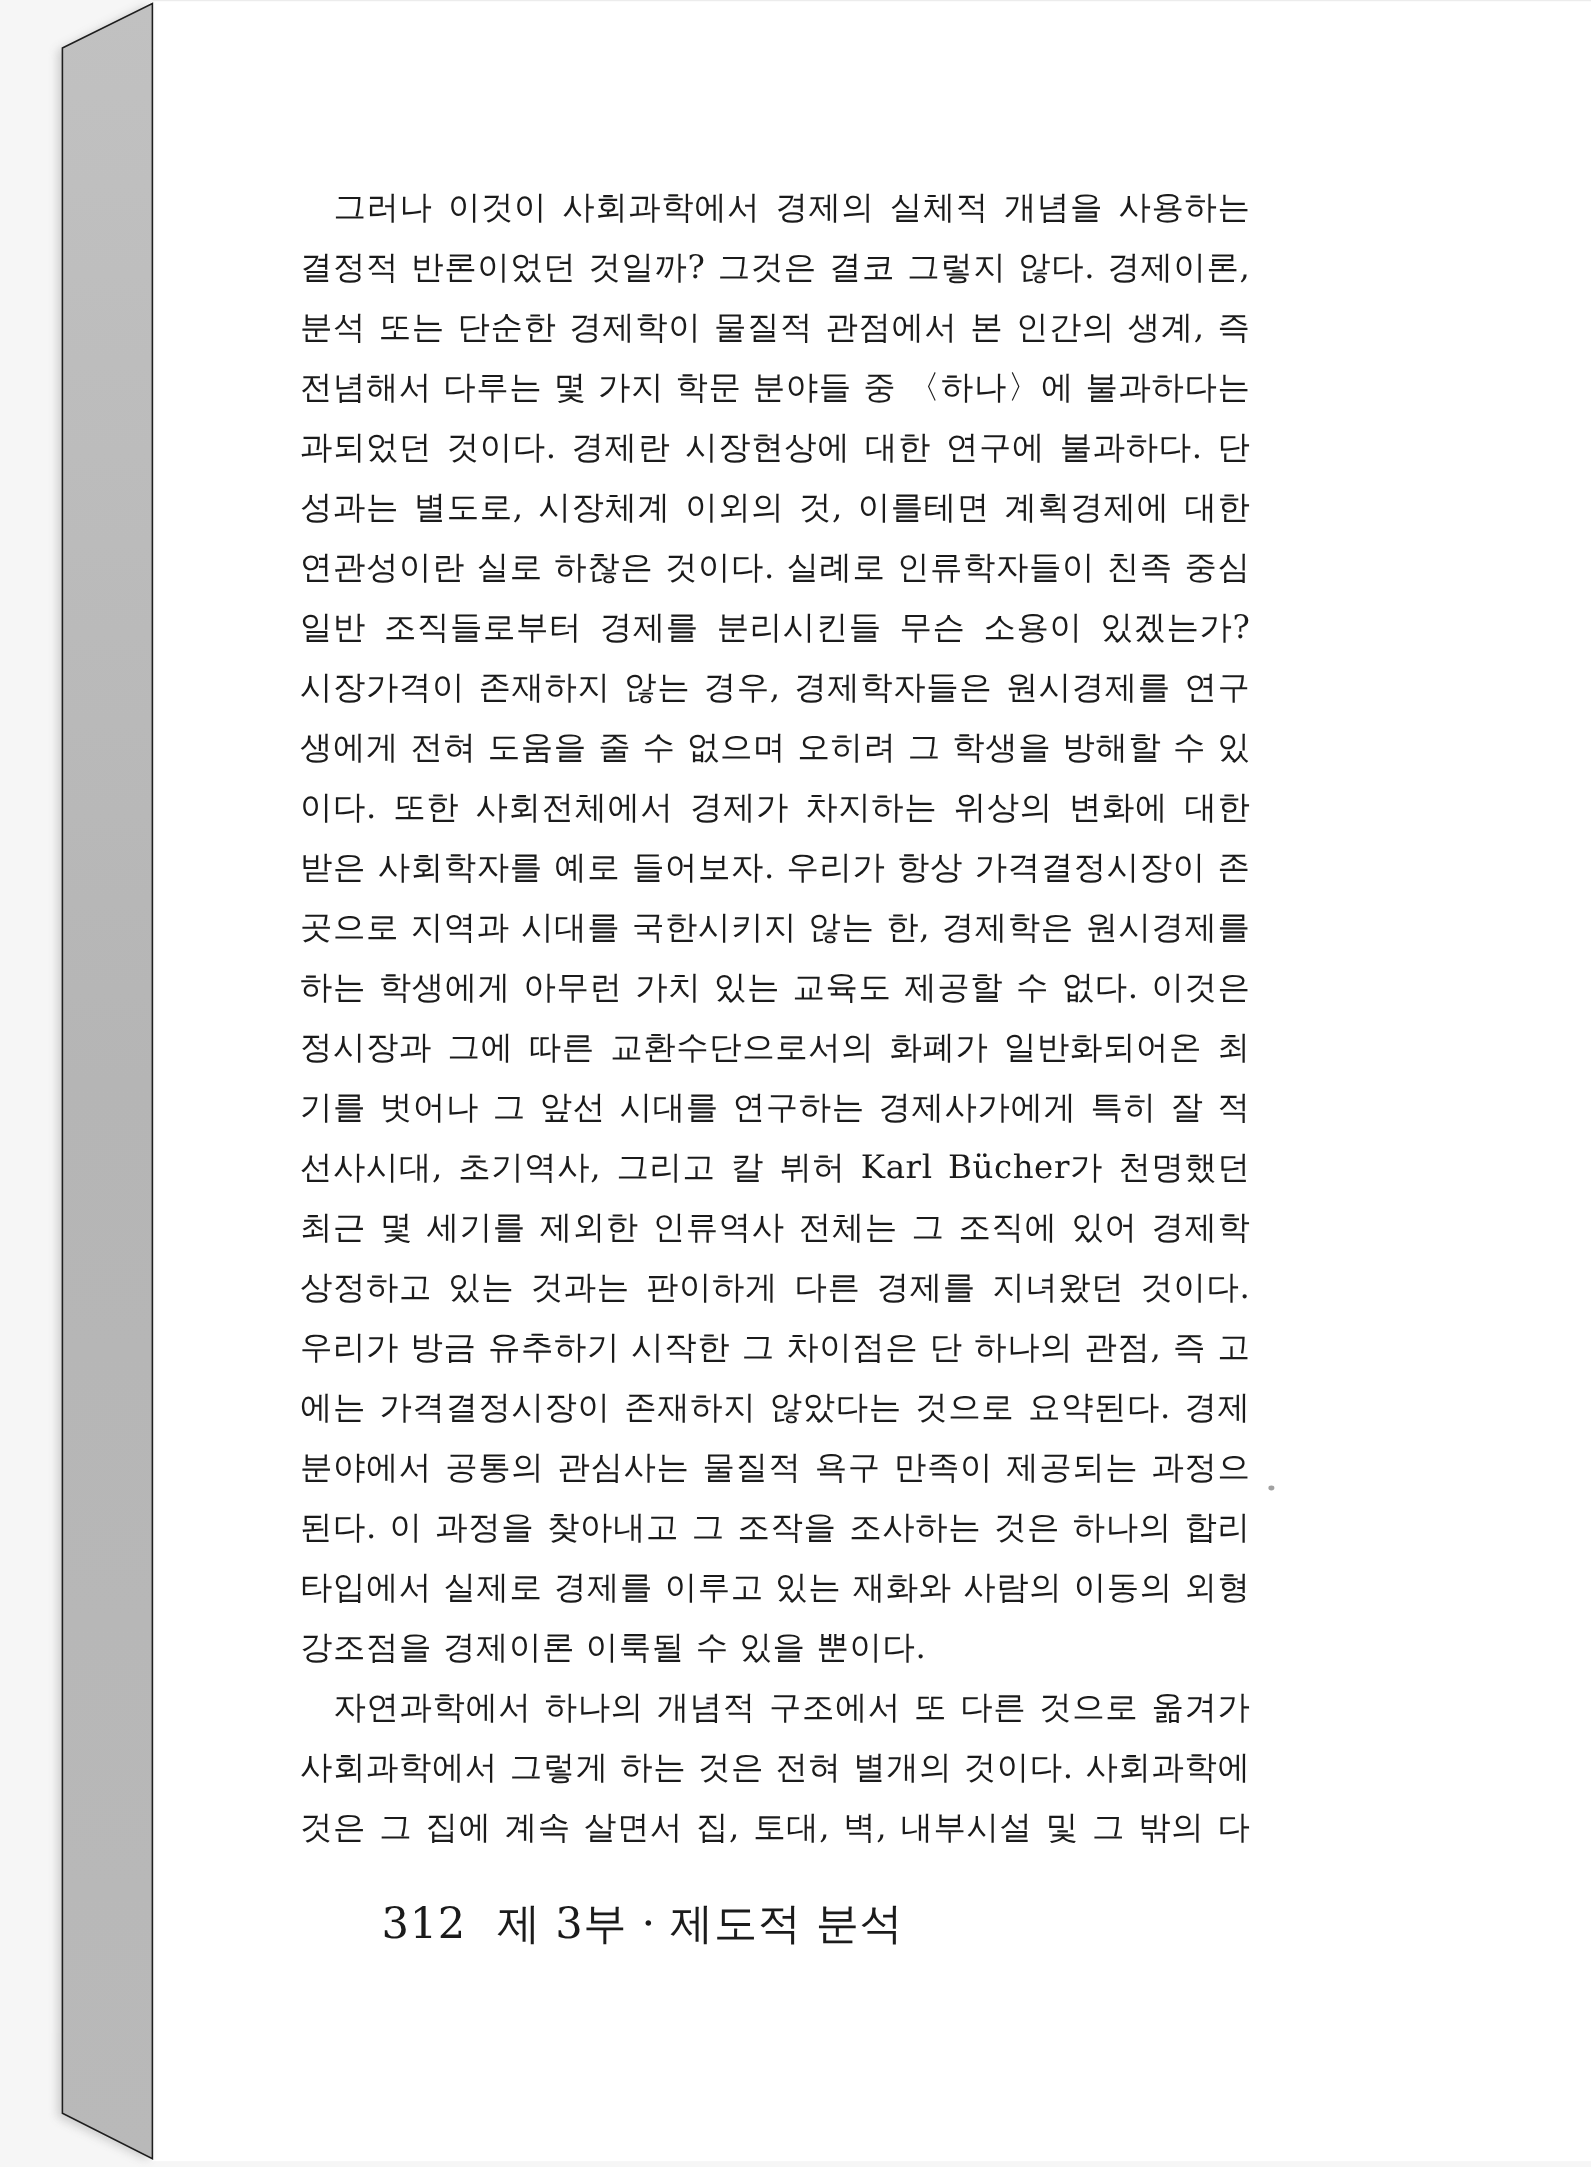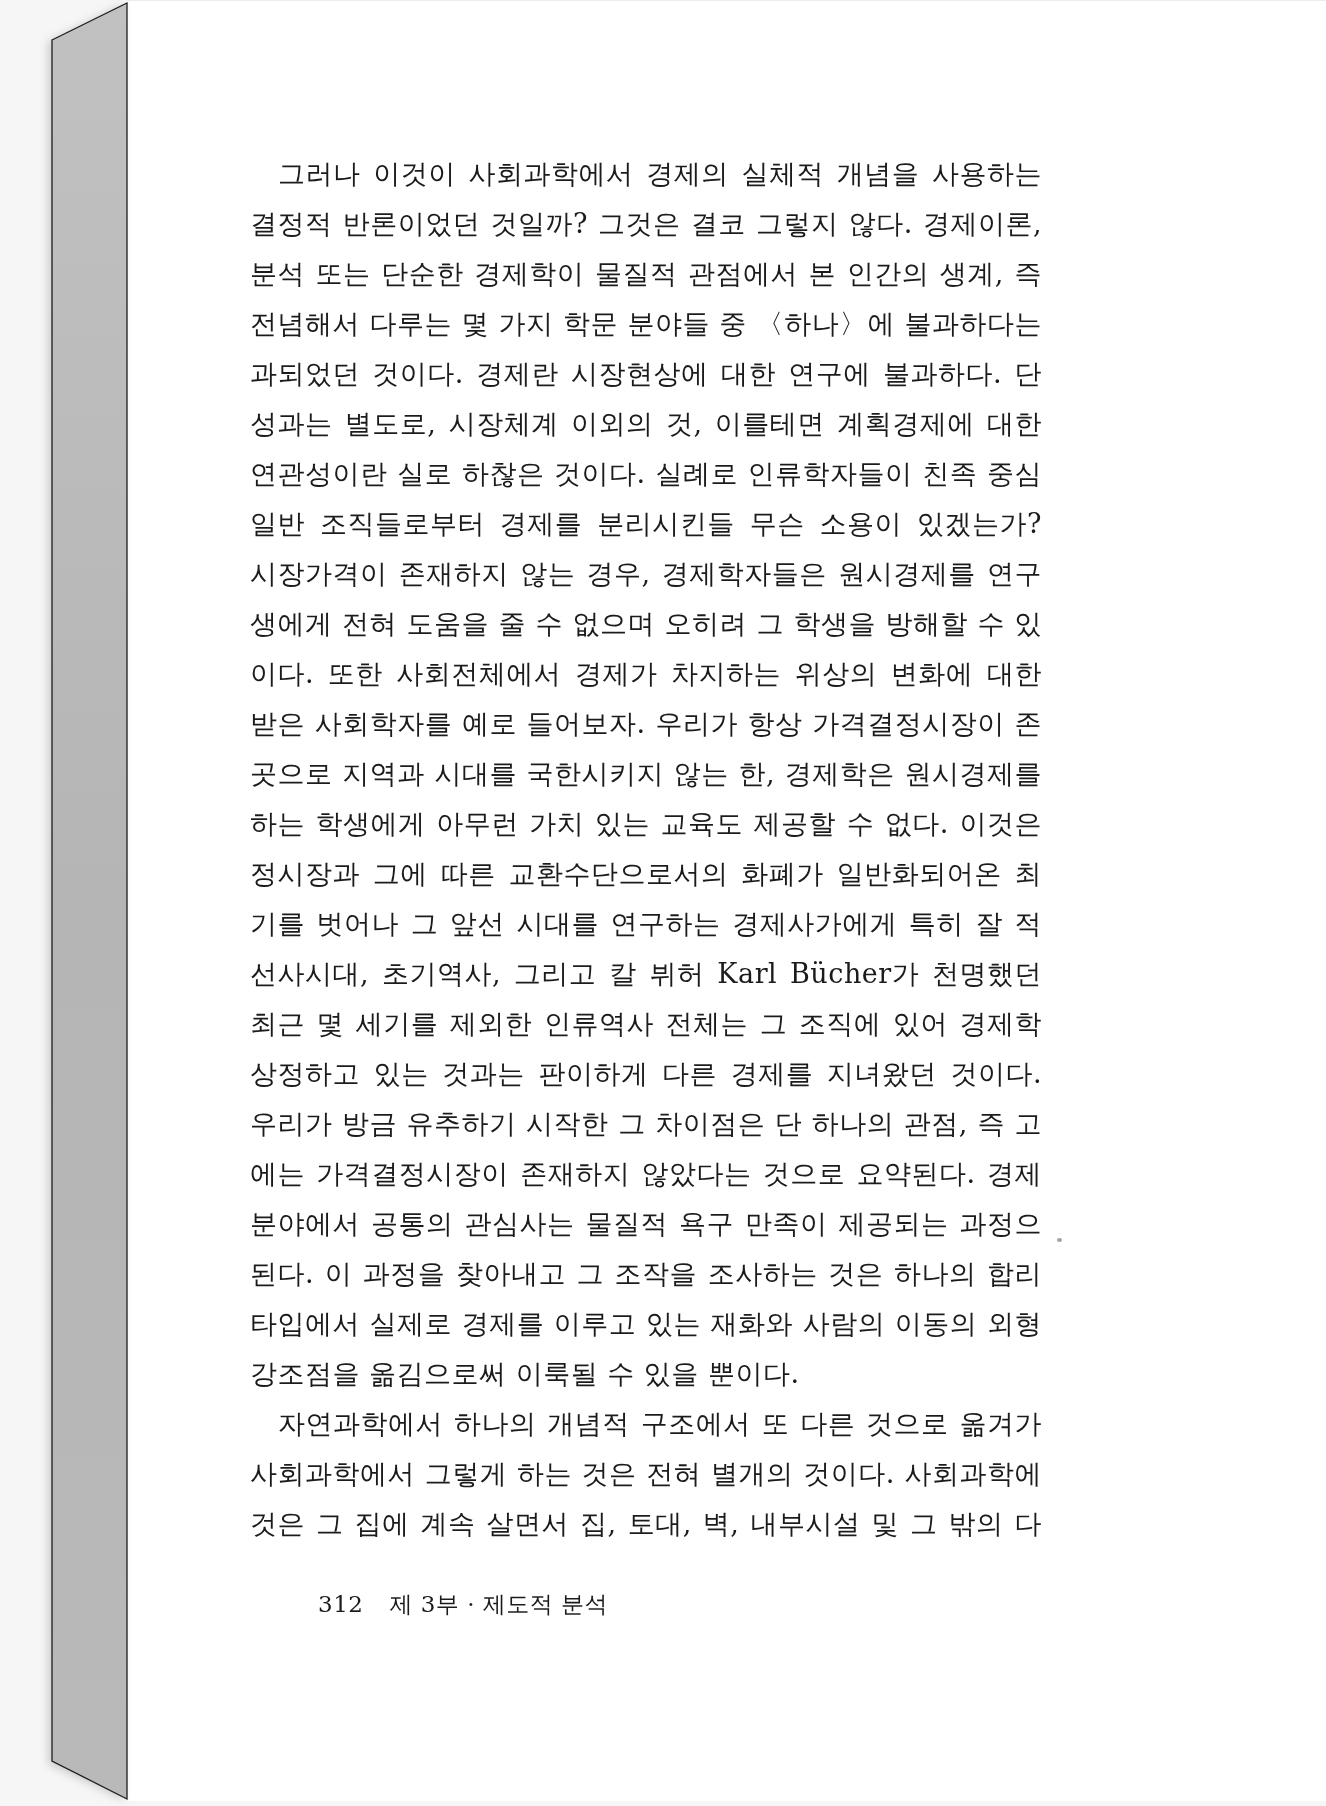--- a/index.html
+++ b/index.html
@@ -52,21 +52,21 @@
   }
   .line.indent { text-indent: 28px; }
   .line.short  { text-align-last: left; }
   .footer {
     position: absolute;
     left: 191px;
     top: 1583px;
     height: 40px;
     line-height: 40px;
     color: #1b1b1b;
-    font-size: 23px;
+    font-size: 36px;
     letter-spacing: 0.5px;
     white-space: nowrap;
   }
   .footer .page-num { margin-right: 26px; }
   .speck {
     position: absolute;
     left: 930px;
     top: 1237px;
     width: 5px;
     height: 4px;
@@ -115,21 +115,21 @@
       <div class="line">정시장과 그에 따른 교환수단으로서의 화폐가 일반화되어온 최근 몇 세</div>
       <div class="line">기를 벗어나 그 앞선 시대를 연구하는 경제사가에게 특히 잘 적용된다.</div>
       <div class="line">선사시대, 초기역사, 그리고 칼 뷔허 Karl Bücher가 천명했던 바와 같이</div>
       <div class="line">최근 몇 세기를 제외한 인류역사 전체는 그 조직에 있어 경제학자들이</div>
       <div class="line">상정하고 있는 것과는 판이하게 다른 경제를 지녀왔던 것이다. 그리고</div>
       <div class="line">우리가 방금 유추하기 시작한 그 차이점은 단 하나의 관점, 즉 고대경제</div>
       <div class="line">에는 가격결정시장이 존재하지 않았다는 것으로 요약된다. 경제학의 전</div>
       <div class="line">분야에서 공통의 관심사는 물질적 욕구 만족이 제공되는 과정으로 귀착</div>
       <div class="line">된다. 이 과정을 찾아내고 그 조작을 조사하는 것은 하나의 합리적 행위</div>
       <div class="line">타입에서 실제로 경제를 이루고 있는 재화와 사람의 이동의 외형 쪽으로</div>
-      <div class="line short">강조점을 옮김으로써 이룩될 수 있을 뿐이다.</div>
+      <div class="line short">강조점을 경제이론 이룩될 수 있을 뿐이다.</div>
       <div class="line indent">자연과학에서 하나의 개념적 구조에서 또 다른 것으로 옮겨가는 것과</div>
       <div class="line">사회과학에서 그렇게 하는 것은 전혀 별개의 것이다. 사회과학에서의 그</div>
       <div class="line">것은 그 집에 계속 살면서 집, 토대, 벽, 내부시설 및 그 밖의 다른 모</div>
     </div>
 
     <div class="speck"></div>
 
     <div class="footer">
       <span class="page-num">312</span><span>제 3부 · 제도적 분석</span>
     </div>

